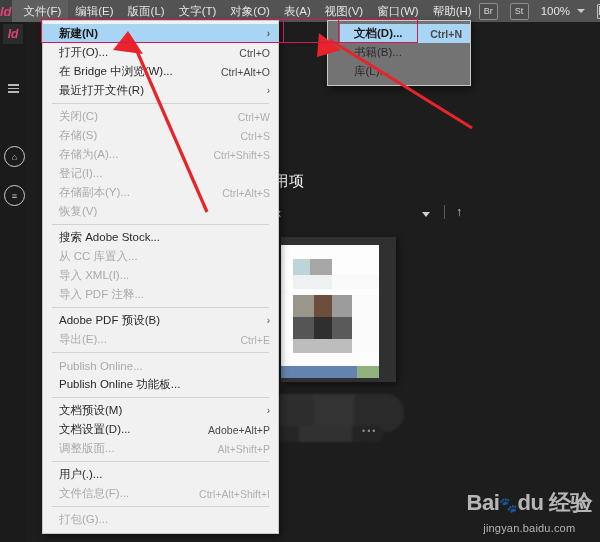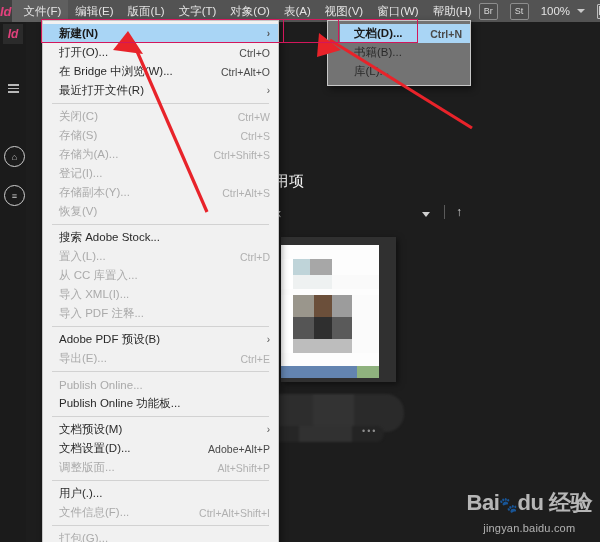--- a/index.html
+++ b/index.html
@@ -242,24 +242,20 @@
         <span class="acc">Ctrl+Alt+S</span>
       </div>
       <div class="mi disabled">
         <span class="lbl">恢复(V)</span>
       </div>
       <div class="sep"></div>
       <div class="mi bold">
         <span class="lbl">搜索 Adobe Stock...</span>
       </div>
       <div class="mi disabled">
-        <span class="lbl">置入(L)...</span>
-        <span class="acc">Ctrl+D</span>
-      </div>
-      <div class="mi disabled">
         <span class="lbl">从 CC 库置入...</span>
       </div>
       <div class="mi disabled">
         <span class="lbl">导入 XML(I)...</span>
       </div>
       <div class="mi disabled">
         <span class="lbl">导入 PDF 注释...</span>
       </div>
       <div class="sep"></div>
       <div class="mi bold">

